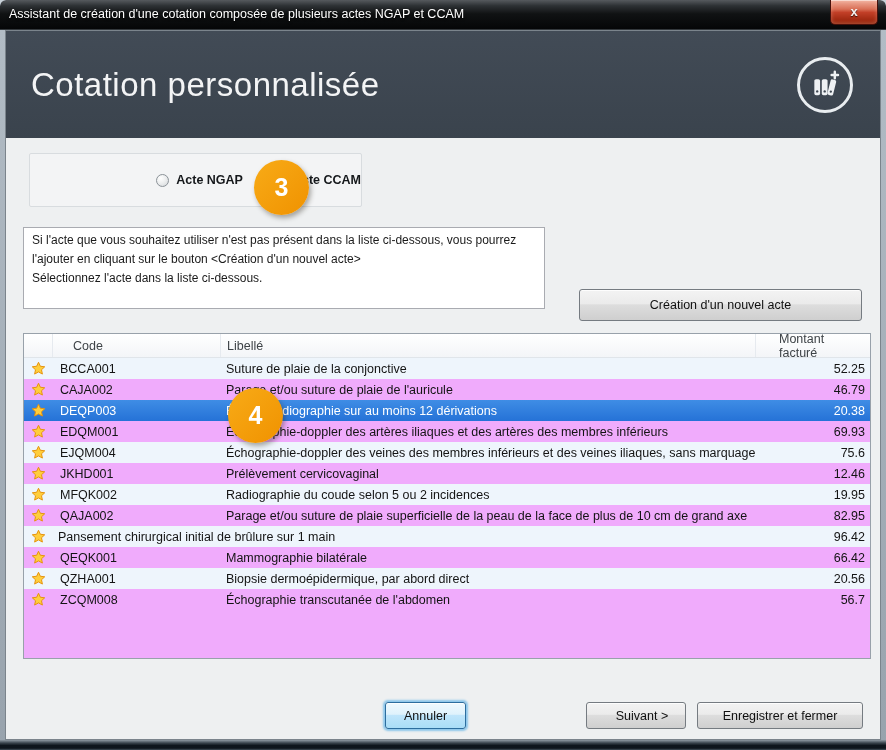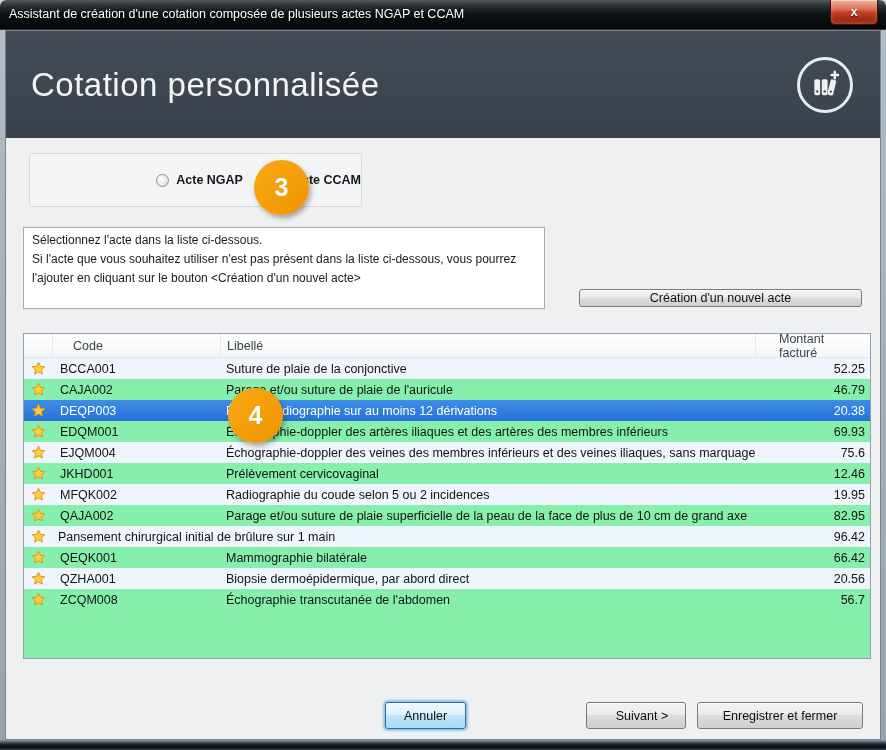--- a/index.html
+++ b/index.html
@@ -62,32 +62,32 @@
   
   .instructions { position:absolute; left:17px; top:196px; width:522px; height:82px;
     background:#ffffff; border:1px solid #a9abb1; padding:3px 8px; line-height:19px; font-size:12px; }
 
   
   .btn { position:absolute; height:27px; border:1px solid #757b81; border-radius:3px;
     background:linear-gradient(to bottom,#f3f3f3 0%,#ebebeb 45%,#dddddd 50%,#cfcfcf 100%);
     box-shadow:inset 0 1px 0 rgba(255,255,255,.8);
     font-family:"Liberation Sans", sans-serif; font-size:12.5px; color:#101010;
     display:flex; align-items:center; justify-content:center; cursor:default; }
-  .create-btn { left:573px; top:258px; width:283px; height:18px; }
+  .create-btn { left:573px; top:258px; width:283px; height:32px; }
   .btn-cancel { left:355px; top:671px; width:81px;
     background:linear-gradient(to bottom,#eff9fe 0%,#dff2fc 45%,#bfe5fb 50%,#a9ddf7 100%);
     border:1px solid #2c6d9e; box-shadow:0 0 2px 2px #8cc6ea, inset 0 1px 0 rgba(255,255,255,.8);margin-left:24px; }
   .btn-prev { left:451px; top:671px; width:120px; background:#f4f4f4; border:1px solid #adb2b5;
     color:#9c9ea0; box-shadow:none;margin-top:48px; }
   .btn-next { left:580px; top:671px; width:100px;padding-left:12px; }
   .btn-save { left:691px; top:671px; width:166px; }
 
   
   .table { position:absolute; left:17px; top:302px; width:848px; height:326px;
-    background:#86efac; border:1px solid #98a1aa; overflow:hidden; }
+    background:#f0abfc; border:1px solid #98a1aa; overflow:hidden; }
   .thead { display:flex; height:24px; align-items:center;
     background:linear-gradient(to bottom,#ffffff,#f3f5f8); border-bottom:1px solid #e0e5ea;
     color:#3e4347; font-size:12.5px; }
   .th { height:100%; display:flex; align-items:center; border-left:1px solid #e6eaef; }
   .th:first-child { border-left:none; }
   .col-star { width:28px; flex:none; justify-content:center; }
   .col-code { width:168px; flex:none; }
   .th.col-code { padding-left:20px; }
   .col-lib { flex:1 1 auto; min-width:0; padding-left:6px; }
   .col-mnt { width:115px; flex:none; justify-content:flex-end; padding-right:5px;padding-left:23px; }
@@ -139,22 +139,22 @@
       </label>
       <label class="radio">
         <span class="radio-circle checked"></span>
         <span>Acte CCAM</span>
       </label>
     </div>
 
     <div class="badge badge-step3">3</div>
 
     <div class="instructions">
+      <div>Si l'acte que vous souhaitez utiliser n'est pas présent dans la liste ci-dessous, vous pourrez l'ajouter en cliquant sur le bouton &lt;Création d'un nouvel acte&gt;</div>
       <div>Sélectionnez l'acte dans la liste ci-dessous.</div>
-      <div>Si l'acte que vous souhaitez utiliser n'est pas présent dans la liste ci-dessous, vous pourrez l'ajouter en cliquant sur le bouton &lt;Création d'un nouvel acte&gt;</div>
     </div>
 
     <button class="btn create-btn">Création d'un nouvel acte</button>
 
     <div class="table">
       <div class="thead">
         <div class="th col-star"></div>
         <div class="th col-code">Code</div>
         <div class="th col-lib">Libellé</div>
         <div class="th col-mnt">Montant facturé</div>

